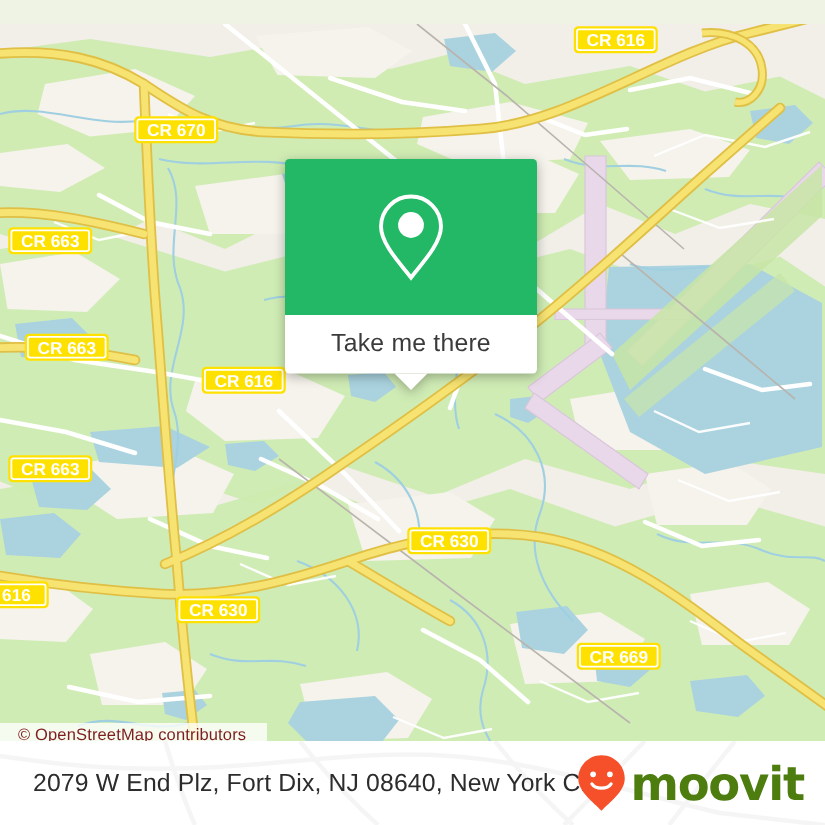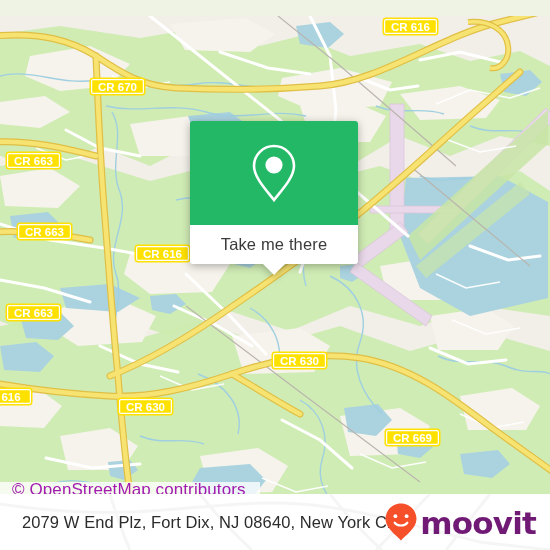--- a/index.html
+++ b/index.html
@@ -30,32 +30,32 @@
   
   #osm-attrib {
     position: absolute;
     left: 0;
     top: 466px;
     height: 16px;
     display: flex;
     align-items: center;
     padding: 0 14px 0 12px;
     background: rgba(255,255,255,0.78);
-    font-size: 17px;
-    color: #a21caf;
+    font-size: 11px;
+    color: #7f1d1d;
     letter-spacing: 0.1px;
     z-index: 40;
     font-family: "Liberation Sans", sans-serif;
   }
 
   
   #callout {
     position: absolute;
     left: 190px;
-    top: 121px;
+    top: 106px;
     width: 168px;
     z-index: 30;
     filter: drop-shadow(0 2px 4px rgba(0,0,0,0.30));
   }
   #callout-green {
     height: 104px;
     background: #22b866;
     border-radius: 3px 3px 0 0;
     display: flex;
     align-items: center;
@@ -123,21 +123,21 @@
     right: 14px;
     top: 0;
     height: 56px;
     display: flex;
     align-items: center;
     gap: 2px;
     z-index: 2;
   }
   #brand-word {
     font-size: 31px;
-    color: #701a75;
+    color: #4d7c0f;
     letter-spacing: -0.8px;
     font-family: "DejaVu Sans", sans-serif;
     font-weight: 700;
     line-height: 1;
     position: relative;
     top: 1px;
   }
 </style>
 </head>
 <body>

